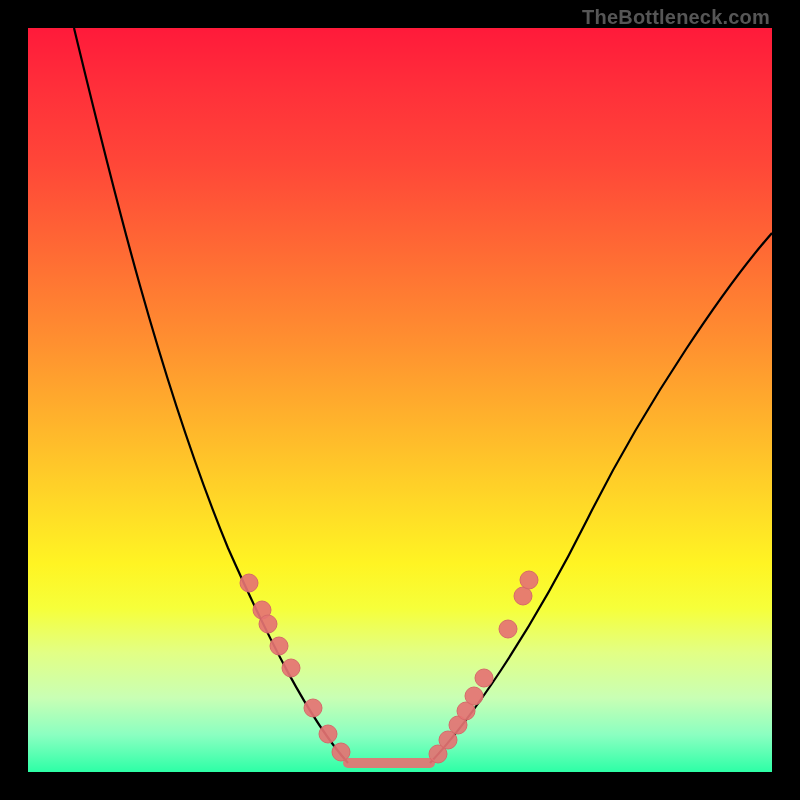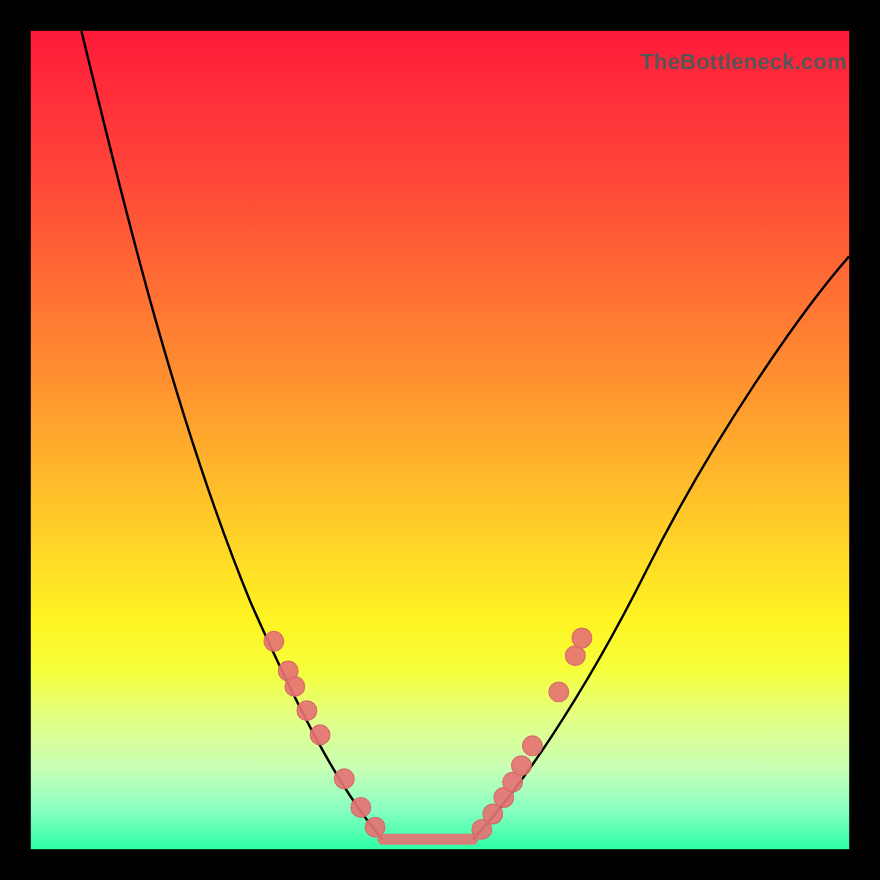--- a/index.html
+++ b/index.html
@@ -42,21 +42,20 @@
   }
   .attribution {
     position: absolute;
     top: 6px;
     right: 30px;
     font-family: Arial, Helvetica, sans-serif;
     font-size: 20px;
     font-weight: bold;
     color: #565656;
     letter-spacing: 0.2px;
-    margin-top: 40px;
   }
   svg.curve {
     position: absolute;
     left: 0;
     top: 0;
     width: 744px;
     height: 744px;
   }
   .curve path {
     fill: none;

